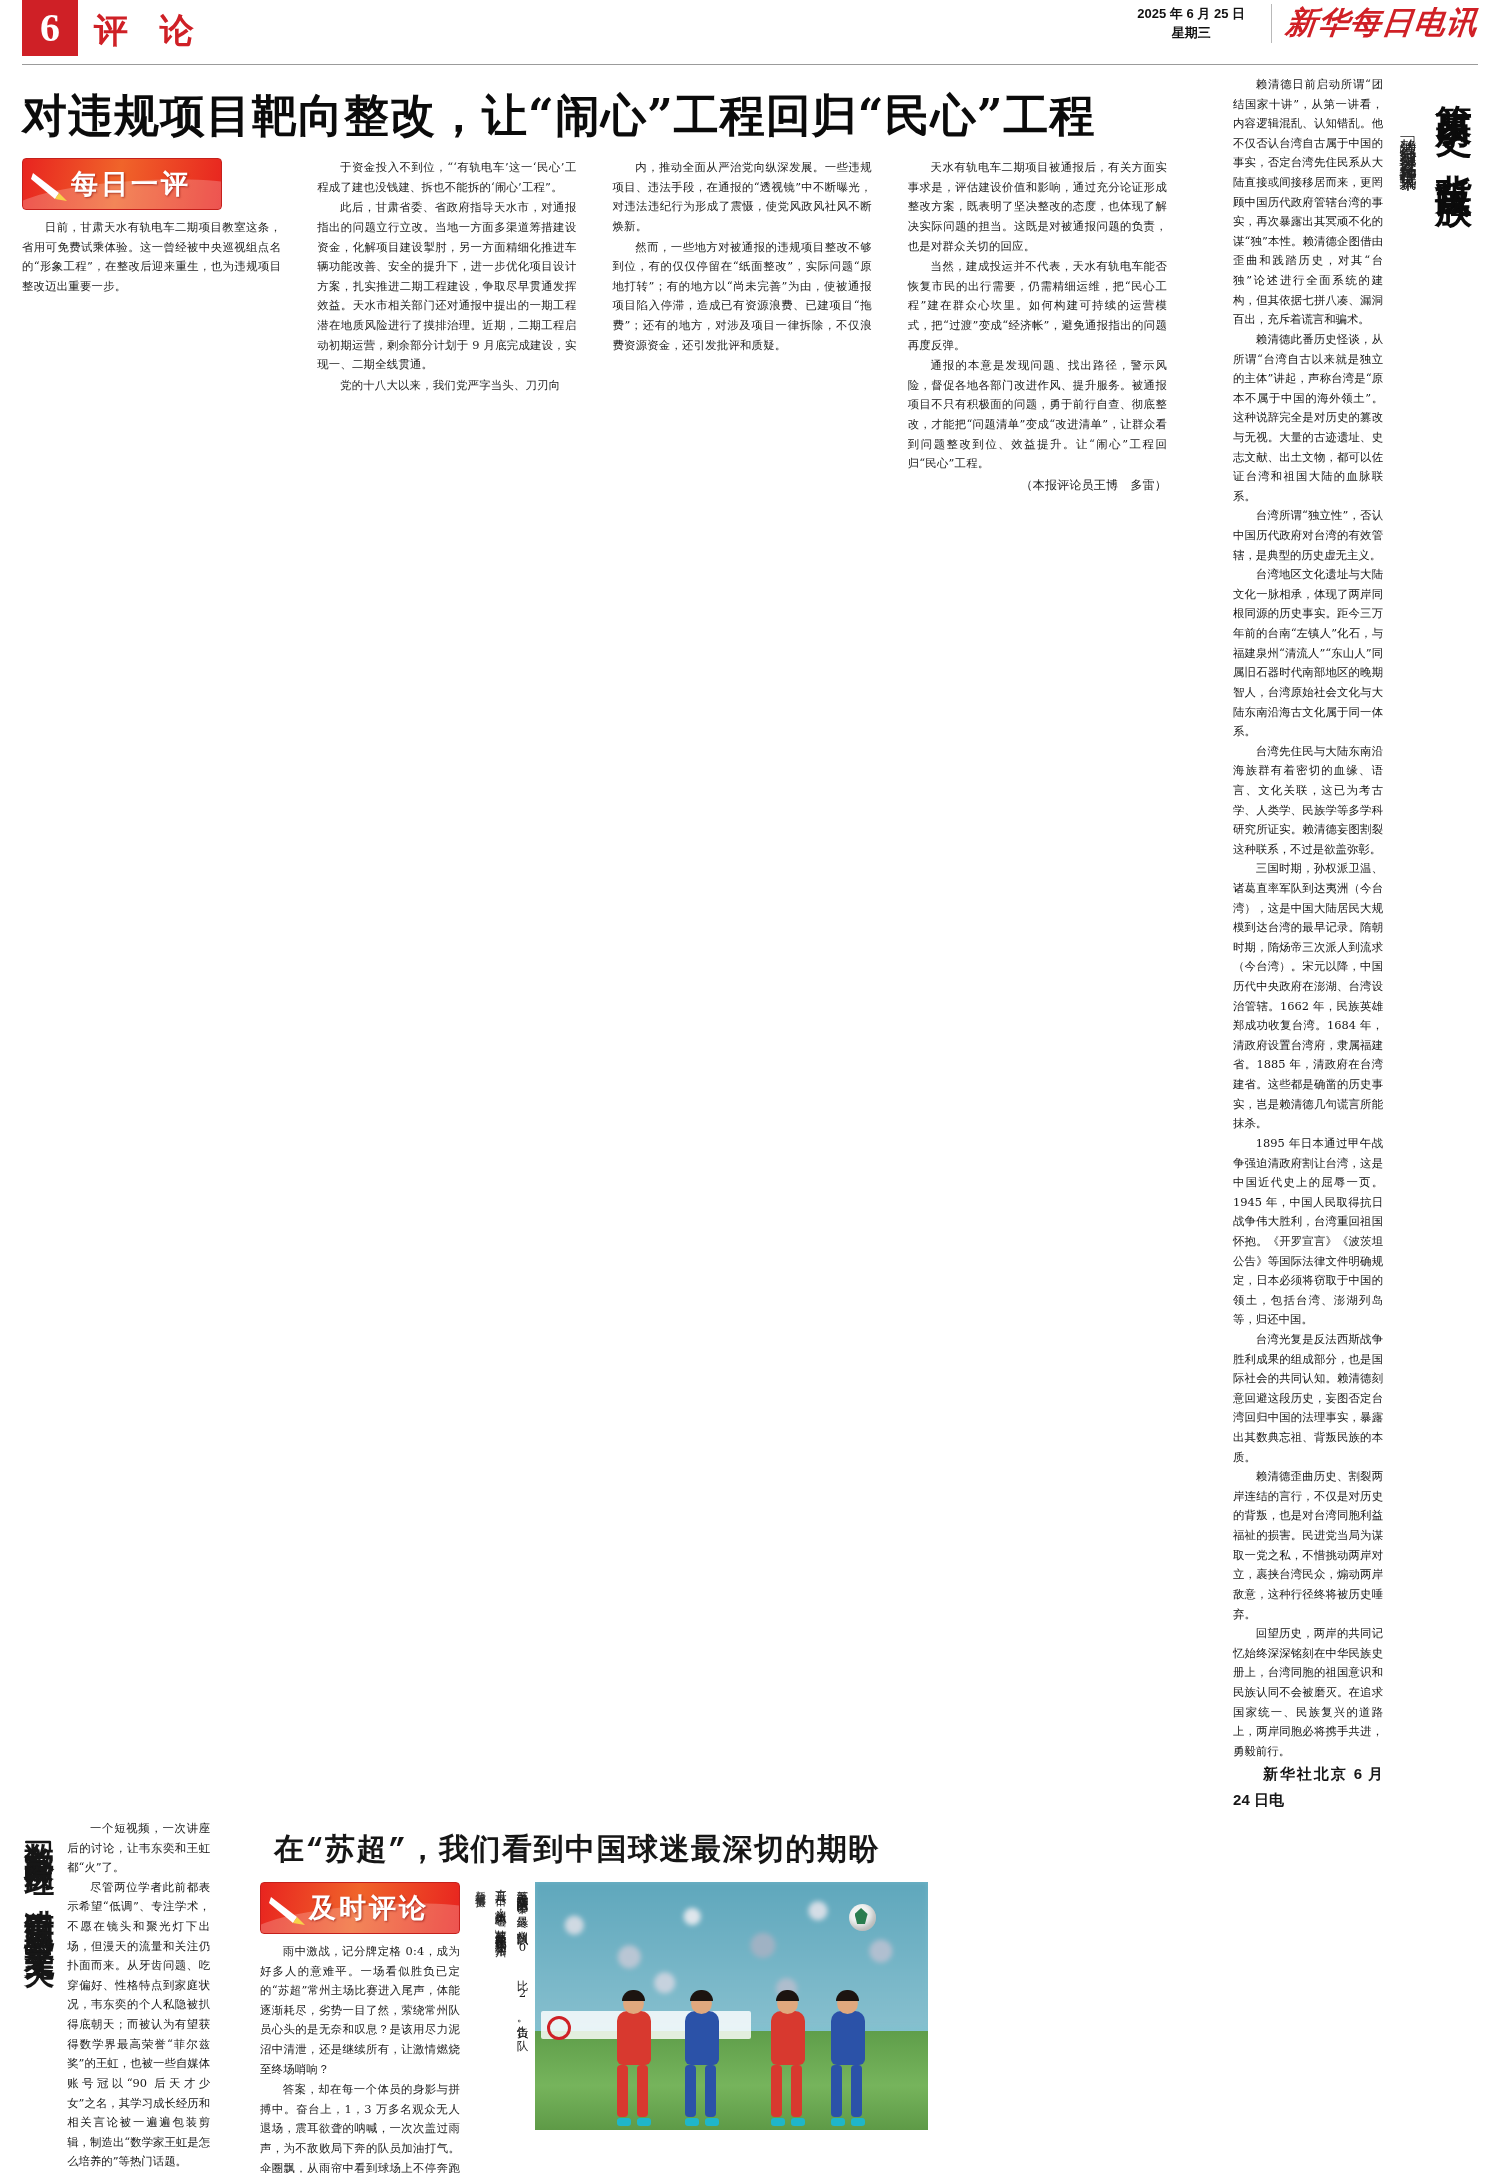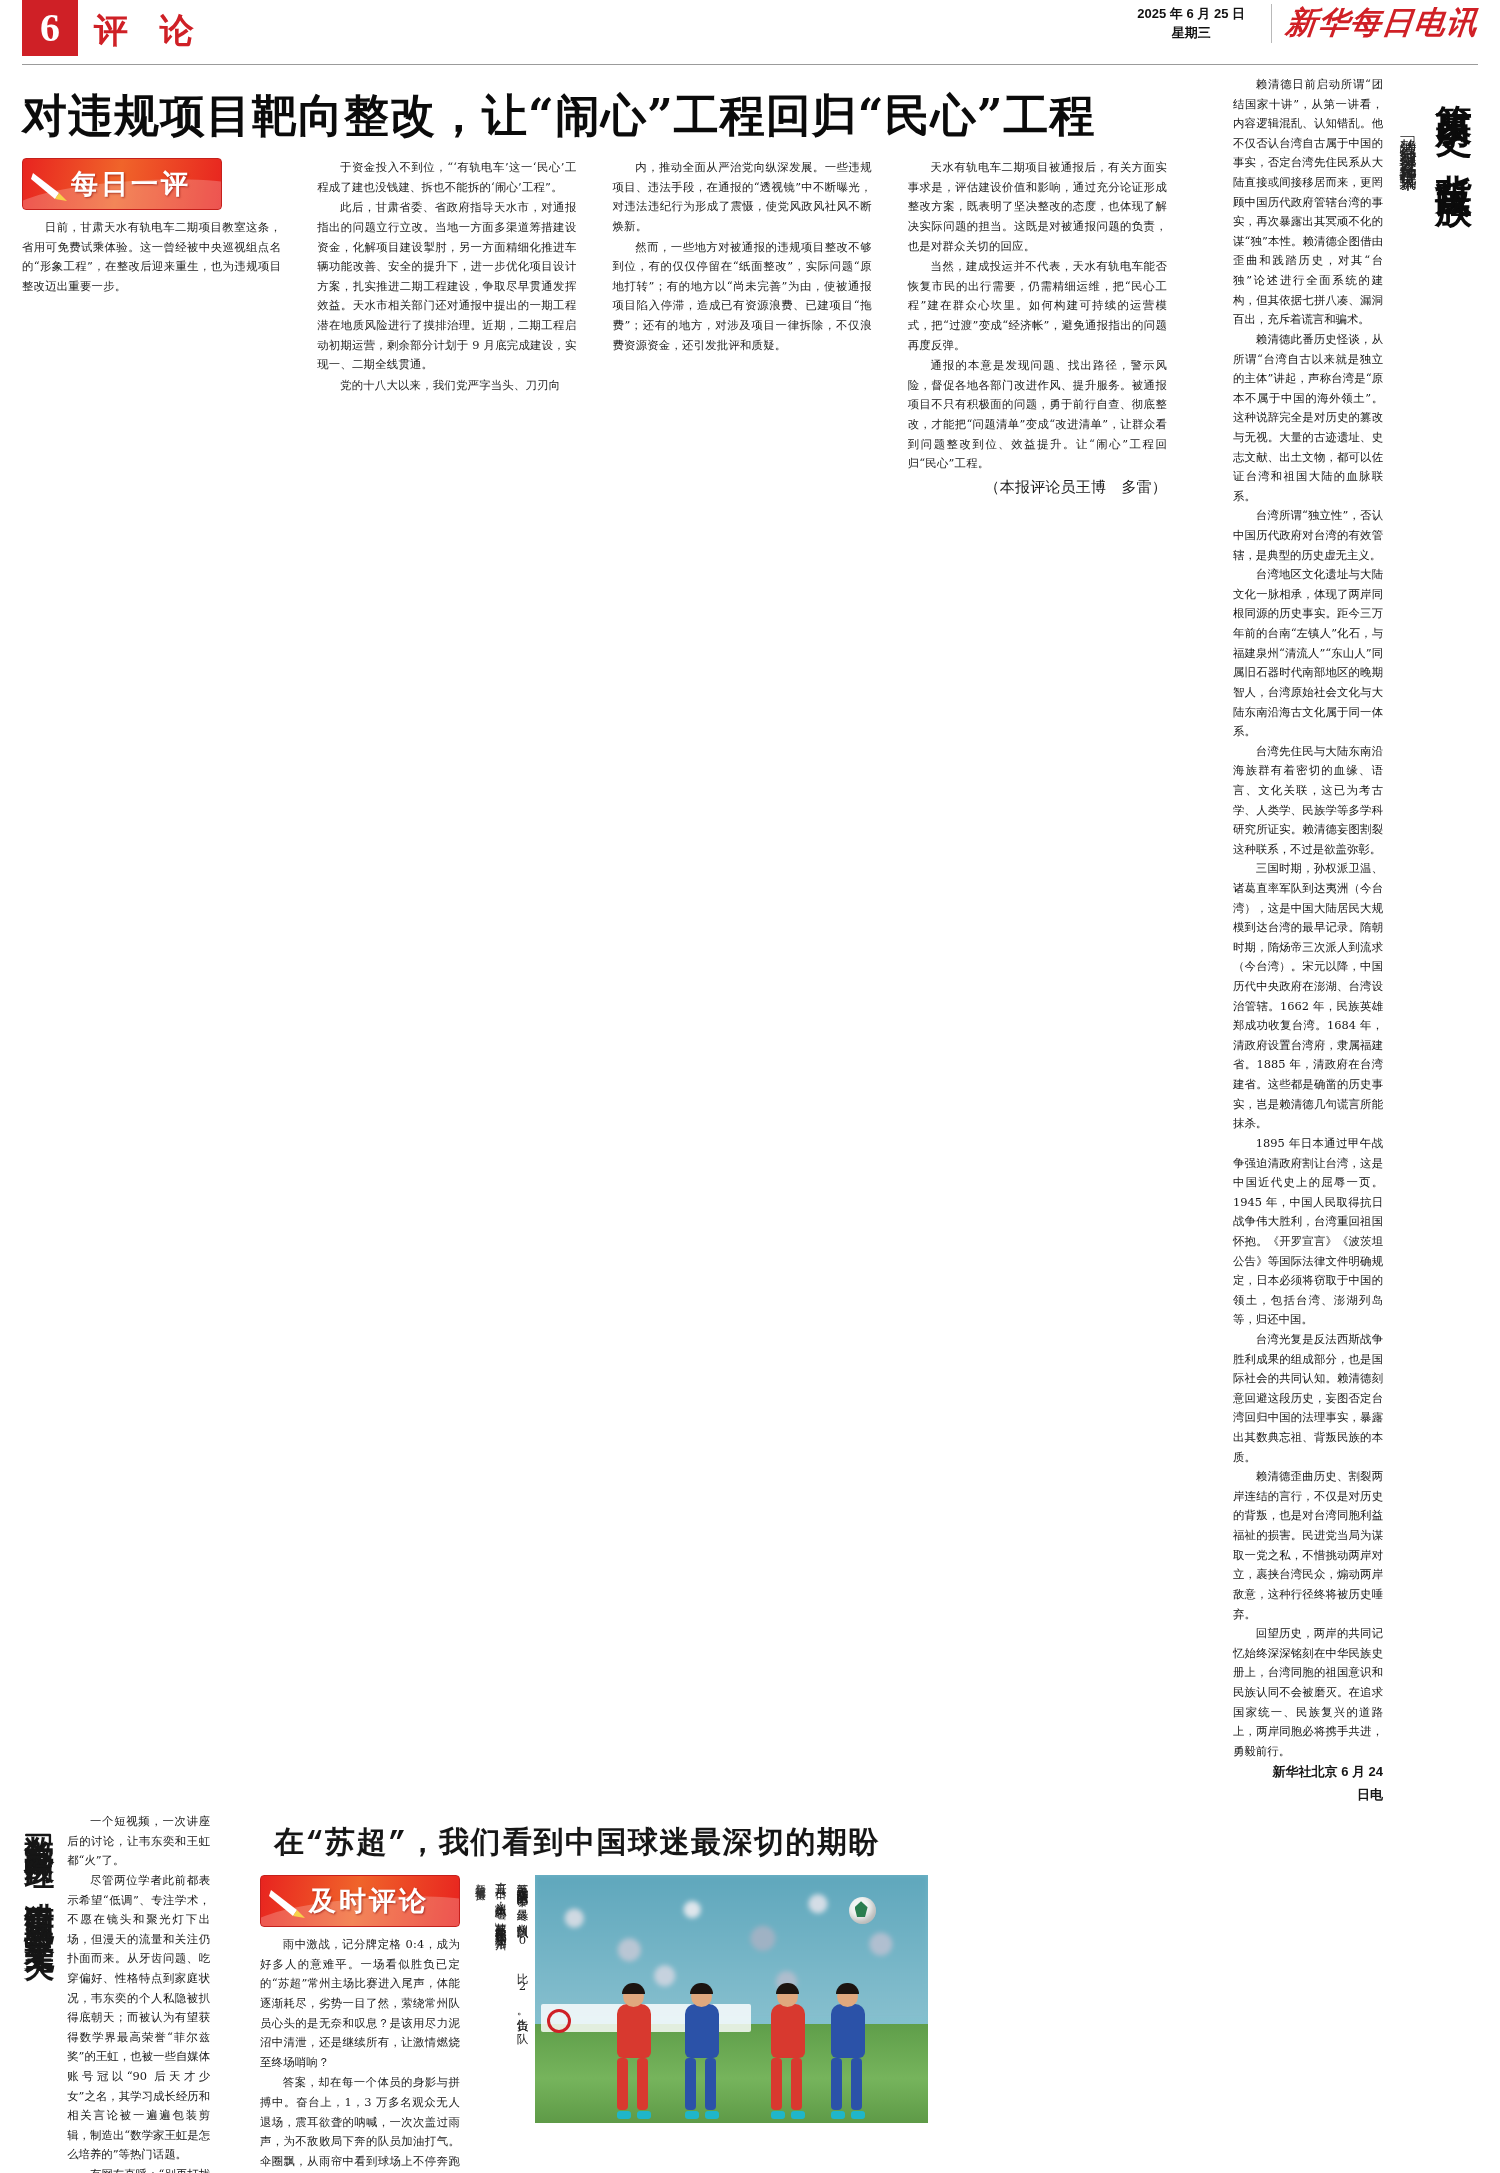--- a/index.html
+++ b/index.html
@@ -174,22 +174,22 @@
     writing-mode: vertical-rl; text-orientation: upright;
     font-size: 11.6px; line-height: 1.62; letter-spacing: 1px;
     font-family: "DejaVu Serif", serif; height: 248px;
     color: #1b1b1b;
   }
   .photo-credit {
     writing-mode: vertical-rl; text-orientation: upright;
     font-size: 10.5px; letter-spacing: 1px; height: 248px; color: #333;
     font-family: "DejaVu Serif", serif;
   }
-  .byline { text-align: right; font-weight: bold; font-family: "Liberation Sans", sans-serif; font-size: 13px; }
-  .credit-right { text-align: right; font-size: 15px; }
+  .byline { font-weight: bold; font-family: "Liberation Sans", sans-serif; font-size: 15px; }
+  .credit-right { text-align: right; font-size: 12px; }
 </style>
 </head>
 <body>
 
 <div class="page">
 
   <div class="masthead">
     <div class="page-num-box">6</div>
     <div class="section-name">评 论</div>
     <div class="masthead-right">

